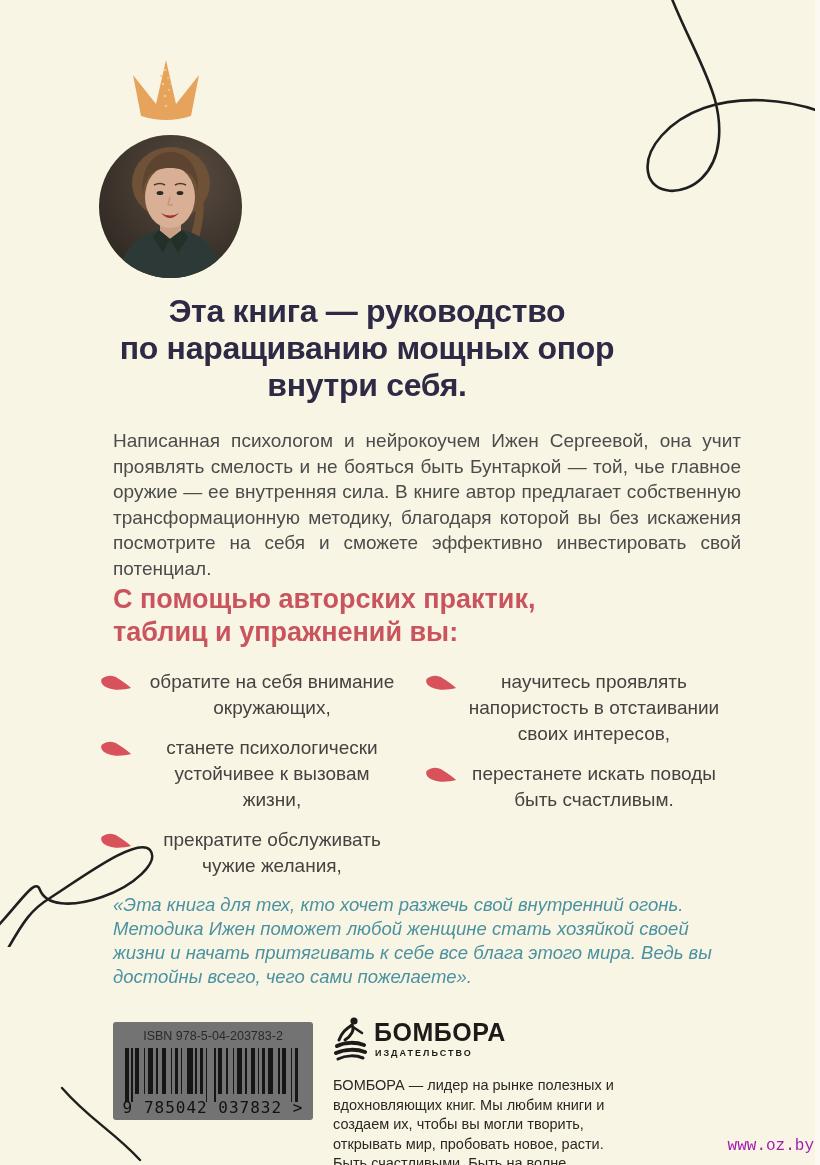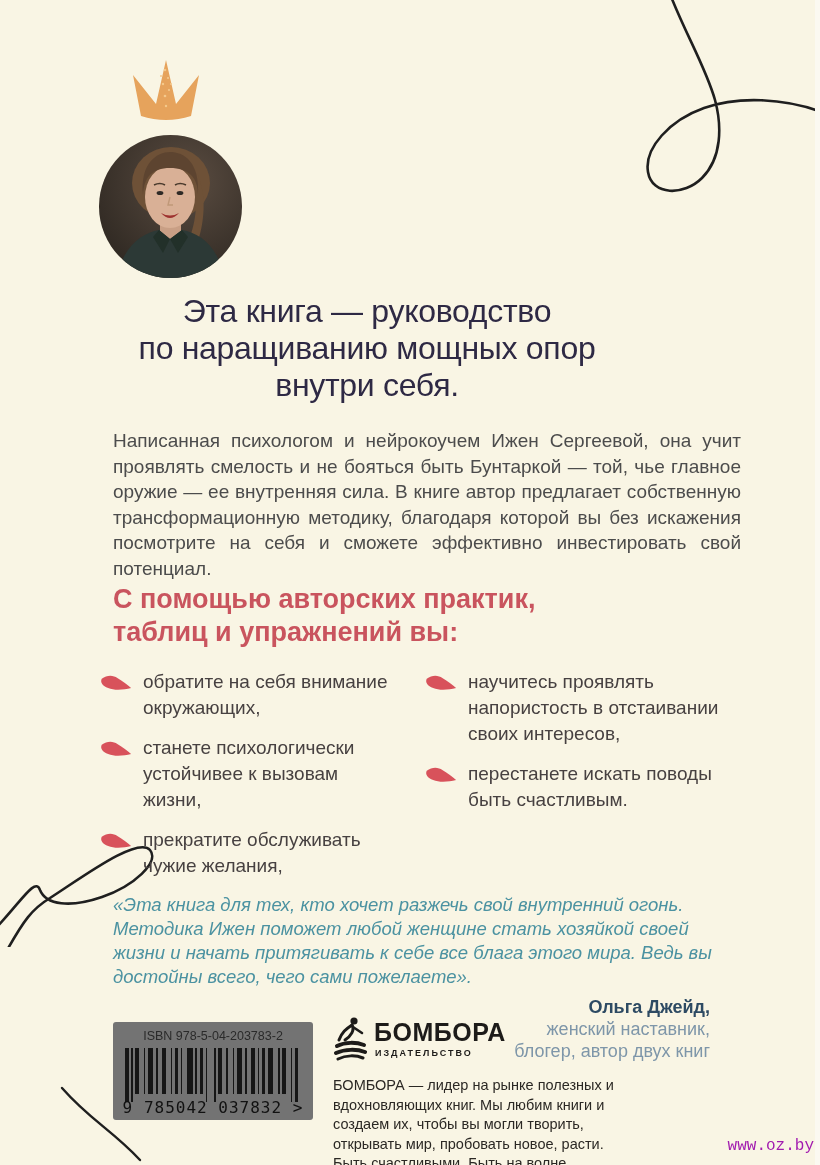--- a/index.html
+++ b/index.html
@@ -20,38 +20,38 @@
     font-size:19px; line-height:28px; color:#4c4c4c; text-align:justify;
   }
   .author-name{
     font-family:"DejaVu Serif", serif; font-weight:bold; color:#3a2f5c;
     font-size:20px; letter-spacing:1px;
   }
 
   
   .headline{
     position:absolute; left:0; top:293px; width:734px; text-align:center;
-    color:#2e2944; font-weight:normal; font-size:32px; line-height:37px; letter-spacing:-0.3px;
+    color:#2e2944; font-weight:bold; font-size:32px; line-height:37px; letter-spacing:-0.3px;
   }
 
   
   .intro{
     position:absolute; left:113px; top:428px; width:628px; margin:0;
     font-size:19px; line-height:25.5px; color:#4c4c4c; text-align:justify;
   }
 
   
   .benefits-heading{
     position:absolute; left:113px; top:583px;
     color:#c9545e; font-weight:bold; font-size:27px; line-height:33px;
   }
   .bullets{position:absolute; top:669px;}
   .bullets.left{left:99px; width:310px;}
   .bullets.right{left:424px; width:300px;}
-  .bullet-item{display:flex; align-items:flex-start; margin-bottom:14px;}
+  .bullet-item{display:flex; align-items:flex-start; margin-bottom:14px;text-align:center;}
   .bullet-marker{flex:none; margin:5px 11px 0 0;}
   .bullet-text{font-size:19px; line-height:26px; color:#474141;}
   .bullets.left .bullet-text{width:258px;}
   .bullets.right .bullet-text{width:252px;}
 
   
   .quote-block{position:absolute; left:113px; top:893px; width:600px;}
   .quote-text{
     margin:0; font-style:italic; font-size:18.5px; line-height:24px; color:#4b92a1;
   }
@@ -185,25 +185,20 @@
     <div class="bullet-item">
       <svg class="bullet-marker" width="33" height="17" viewBox="0 0 36 18">
         <path d="M3,5 C9,0 16,1 20,4 C26,8 31,11 35,15 C27,17 17,18 10,15 C4,13 1,9 3,5 Z" fill="#d8525b"></path>
         </svg>
       <span class="bullet-text">перестанете искать поводы быть счастливым.</span>
     </div>
   </div>
 
   <div class="quote-block">
     <p class="quote-text">«Эта книга для тех, кто хочет разжечь свой внутренний огонь. Методика Ижен поможет любой женщине стать хозяйкой своей жизни и начать притягивать к себе все блага этого мира. Ведь вы достойны всего, чего сами пожелаете».</p>
-    <div class="quote-attribution">
-      <div class="quote-author">Ольга Джейд,</div>
-      <div class="quote-role">женский наставник,</div>
-      <div class="quote-role">блогер, автор двух книг</div>
-    </div>
   </div>
 
   <div class="barcode-box">
     <div class="isbn">ISBN 978-5-04-203783-2</div>
     <div class="barcode-bars">
         <div class="bar" style="left: 0px; width: 3.54px; height: 54px;"></div>
         <div class="bar" style="left: 6.21px; width: 1.47px; height: 54px;"></div>
         <div class="bar" style="left: 10.35px; width: 3.54px; height: 46px;"></div>
         <div class="bar" style="left: 18.64px; width: 1.47px; height: 46px;"></div>
         <div class="bar" style="left: 22.78px; width: 5.61px; height: 46px;"></div>

